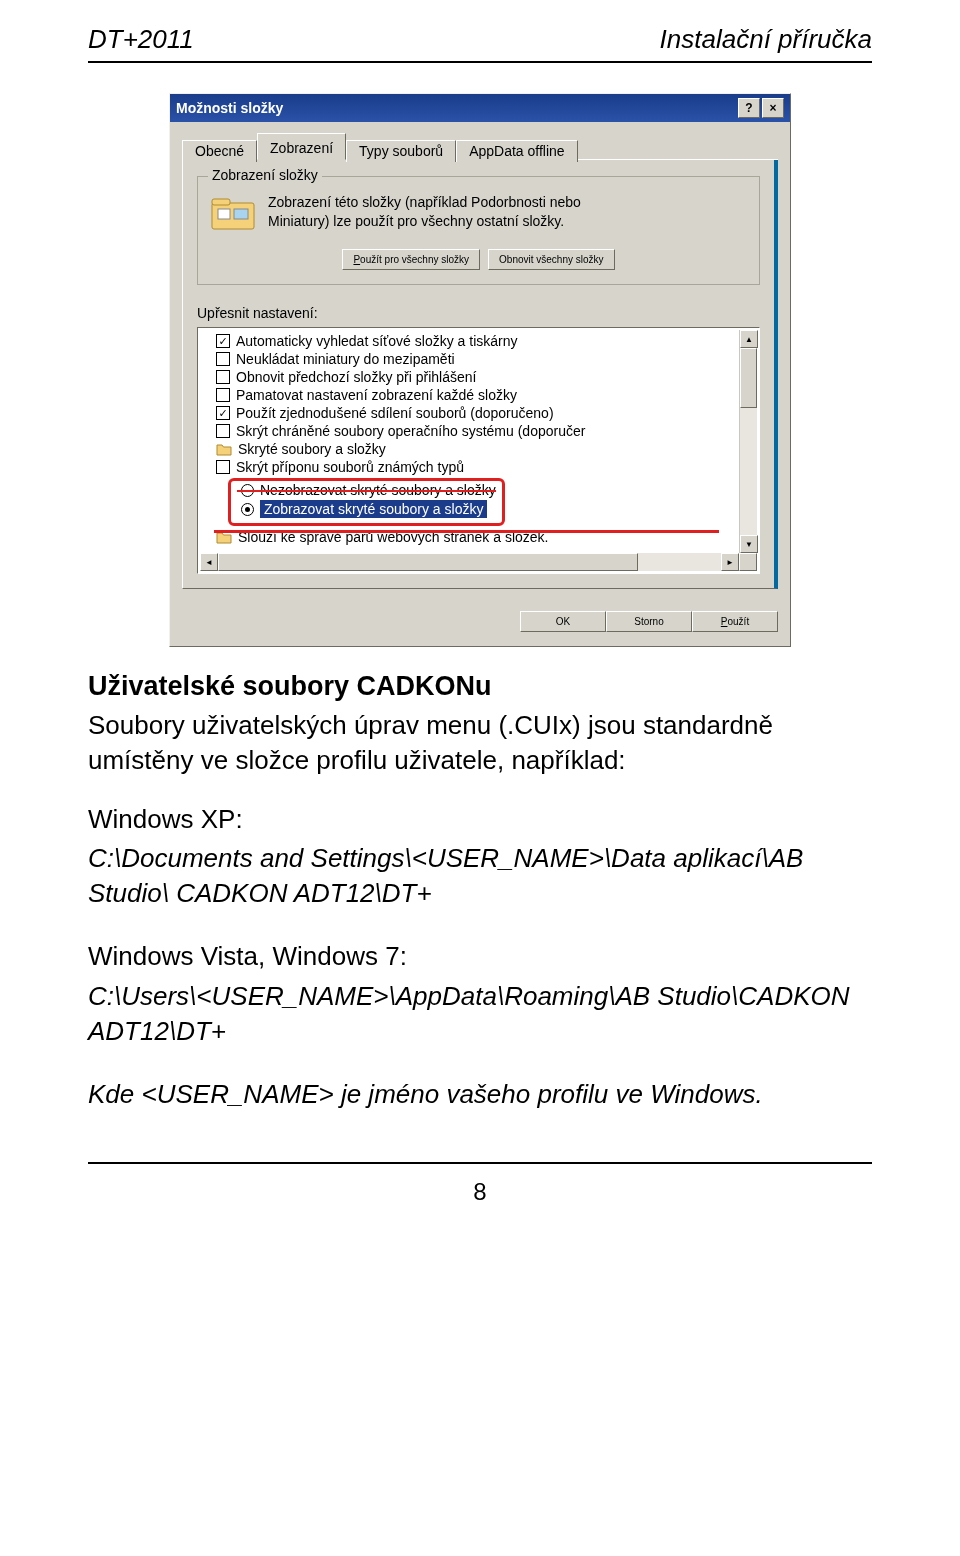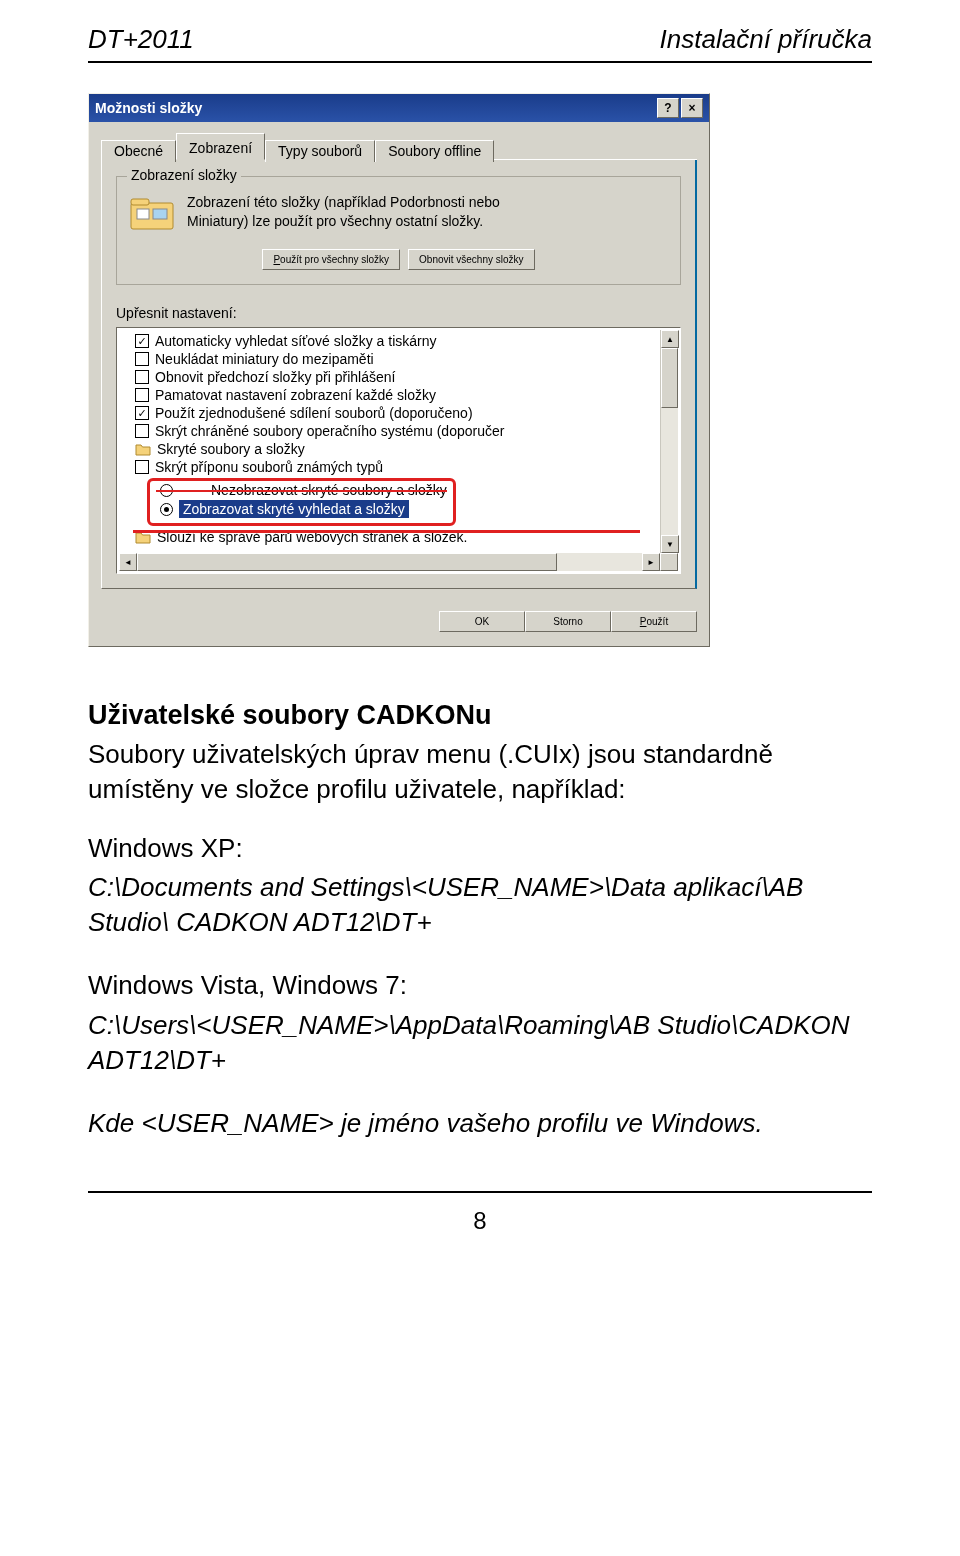--- a/index.html
+++ b/index.html
@@ -25,22 +25,22 @@
   .header-right { }
   hr.top-rule, hr.bot-rule {
     border: none;
     border-top: 2px solid #000;
     margin: 0 0 30px 0;
   }
   hr.bot-rule { margin: 0; }
   
   .dialog-wrap {
     display: flex;
-    justify-content: flex-start;
-    margin-bottom: 53px;
+    justify-content: center;
+    margin-bottom: 24px;
   }
   .dialog {
     width: 622px;
     background: #d6d4cb;
     border-top: 1px solid #f2f0e8;
     border-left: 1px solid #f2f0e8;
     border-right: 1px solid #6d6a60;
     border-bottom: 1px solid #6d6a60;
     position: relative;
     font-family: Tahoma, Arial, sans-serif;
@@ -99,21 +99,21 @@
     border-bottom: 1px solid #d6d4cb;
     top: 1px;
     padding-top: 6px;
   }
   .tab.inactive {
     top: 3px;
     padding-top: 2px;
   }
   .tab-pane {
     border-left: 1px solid #fff;
-    border-right: 2px solid #0369a1;
+    border-right: 4px solid #0369a1;
     border-bottom: 1px solid #6d6a60;
     background: #d6d4cb;
     padding: 16px 14px 14px 14px;
   }
   .groupbox {
     border: 1px solid #a8a59a;
     border-top-color: #a8a59a;
     padding: 16px 12px 14px 12px;
     position: relative;
     margin-bottom: 16px;
@@ -312,21 +312,20 @@
     display: inline-block;
   }
   .highlight-red .tree-item { padding-left: 4px; }
   .highlight-red .selected-label {
     background: #1a3c8a;
     color: #fff;
     padding: 1px 4px;
   }
   .strike-red {
     position: relative;
-    gap: 32px;
   }
   .strike-red::after {
     content: "";
     position: absolute;
     left: 0;
     right: 0;
     top: 50%;
     border-top: 2px solid #e02020;
   }
   .restore-row {
@@ -376,21 +375,21 @@
         <span>Možnosti složky</span>
         <span class="spacer"></span>
         <span class="tb-btn">?</span>
         <span class="tb-btn">×</span>
       </div>
       <div class="dialog-body">
         <div class="tabs-row">
           <div class="tab inactive">Obecné</div>
           <div class="tab active">Zobrazení</div>
           <div class="tab inactive">Typy souborů</div>
-          <div class="tab inactive">Soubory offline</div>
+          <div class="tab inactive">AppData offline</div>
         </div>
         <div class="tab-pane">
           <div class="groupbox">
             <div class="groupbox-title">Zobrazení složky</div>
             <div class="gb-row">
               <div class="gb-icon">
                 <svg viewBox="0 0 46 36">
                   <rect x="2" y="8" width="42" height="26" rx="2" fill="#f5d27a" stroke="#b08a2e"></rect>
                   <rect x="2" y="4" width="18" height="6" rx="2" fill="#f5d27a" stroke="#b08a2e"></rect>
                   <rect x="8" y="14" width="12" height="10" fill="#fff" stroke="#888"></rect>
@@ -449,21 +448,21 @@
                   <span>Skrýt příponu souborů známých typů</span>
                 </div>
 
               <div class="highlight-red">
                 <div class="tree-item nested1x strike-red" style="padding-left:4px;">
                   <span class="radio"></span>
                   <span>Nezobrazovat skryté soubory a složky</span>
                 </div>
                 <div class="tree-item" style="padding-left:4px;">
                   <span class="radio checked"></span>
-                  <span class="selected-label">Zobrazovat skryté vyhledat a složky</span>
+                  <span class="selected-label">Zobrazovat skryté soubory a složky</span>
                 </div>
               </div>
 
               <div class="tree-item" style="position:relative;">
                 <span class="folder-i">
                     <svg viewBox="0 0 16 14">
                       <path d="M1 3h5l1.5 2H15v8H1z" fill="#f5d27a" stroke="#b08a2e"></path>
                     </svg>
                   </span>
                 <span>Slouží ke správě párů webových stránek a složek.</span>

